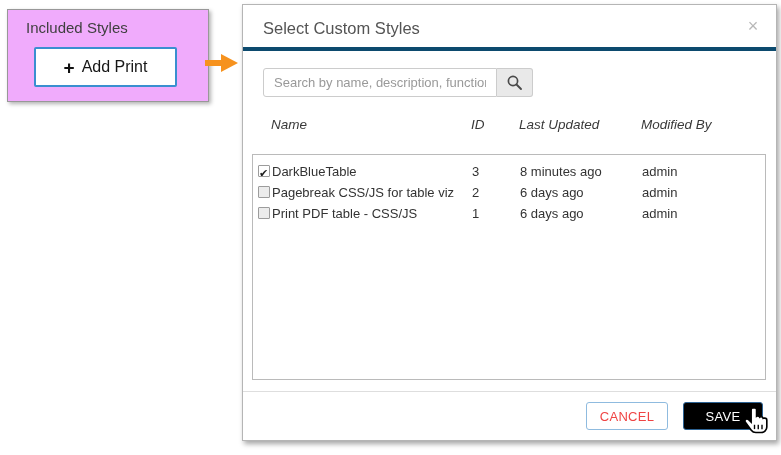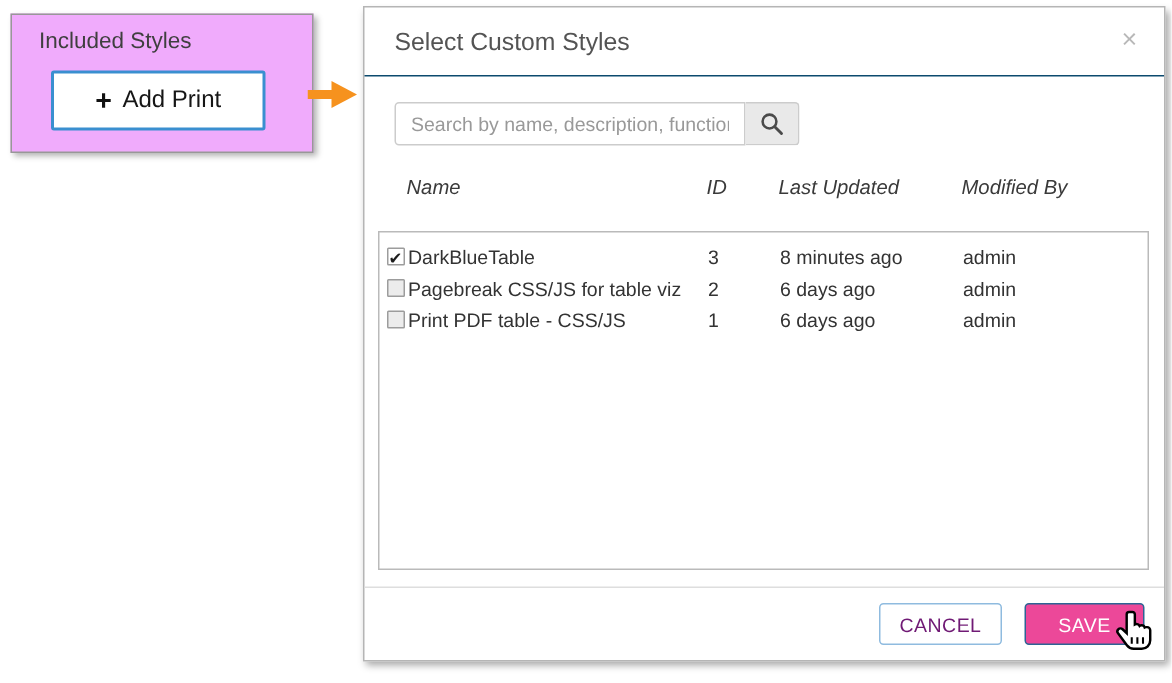--- a/index.html
+++ b/index.html
@@ -29,21 +29,21 @@
   .flow-arrow{ position:absolute; left:205px; top:52px; width:33px; height:22px; }
 
   
   .modal{
     position:absolute; left:242px; top:4px; width:535px; height:437px;
     background:#fff; border:1px solid #b5b5b5;
     box-shadow:2px 3px 5px rgba(0,0,0,.35);
   }
   .modal-header{
     position:absolute; left:0; top:0; width:100%; height:46px;
-    border-bottom:1px solid #0c4a6e;
+    border-bottom:4px solid #0c4a6e;
   }
   .modal-title{
     position:absolute; left:20px; top:0; line-height:46px;
     font-size:16.5px; color:#545454;
   }
   .close-btn{
     position:absolute; right:13px; top:11px; width:20px; height:20px;
     color:#b8b8b8; font-size:18px; line-height:20px; text-align:center;
     cursor:pointer; user-select:none;
   }
@@ -93,25 +93,25 @@
 
   
   .modal-footer{
     position:absolute; left:0; bottom:0; width:100%; height:49px;
     border-top:1px solid #dedede;
     display:flex; align-items:center; justify-content:flex-end; gap:15px;
     padding-right:13px;
   }
   .cancel-btn{
     width:82px; height:28px; background:#fff; border:1px solid #8fbbdf;
-    border-radius:3px; color:#701a75; font-size:13px; cursor:pointer;
+    border-radius:3px; color:#ef4444; font-size:13px; cursor:pointer;
     font-family:"Liberation Sans", sans-serif; letter-spacing:.3px;
   }
   .save-btn{
-    width:80px; height:28px; background:#ec4899; border:1px solid #2d6394;
+    width:80px; height:28px; background:#000000; border:1px solid #2d6394;
     border-radius:3px; color:#fff; font-size:13px; cursor:pointer;
     font-family:"Liberation Sans", sans-serif; letter-spacing:.3px;
   }
   .hand-cursor{ position:absolute; left:499px; top:399px; width:30px; height:34px; pointer-events:none; }
 </style>
 </head>
 <body>
 
 <div class="included-panel">
   <div class="included-title">Included Styles</div>

